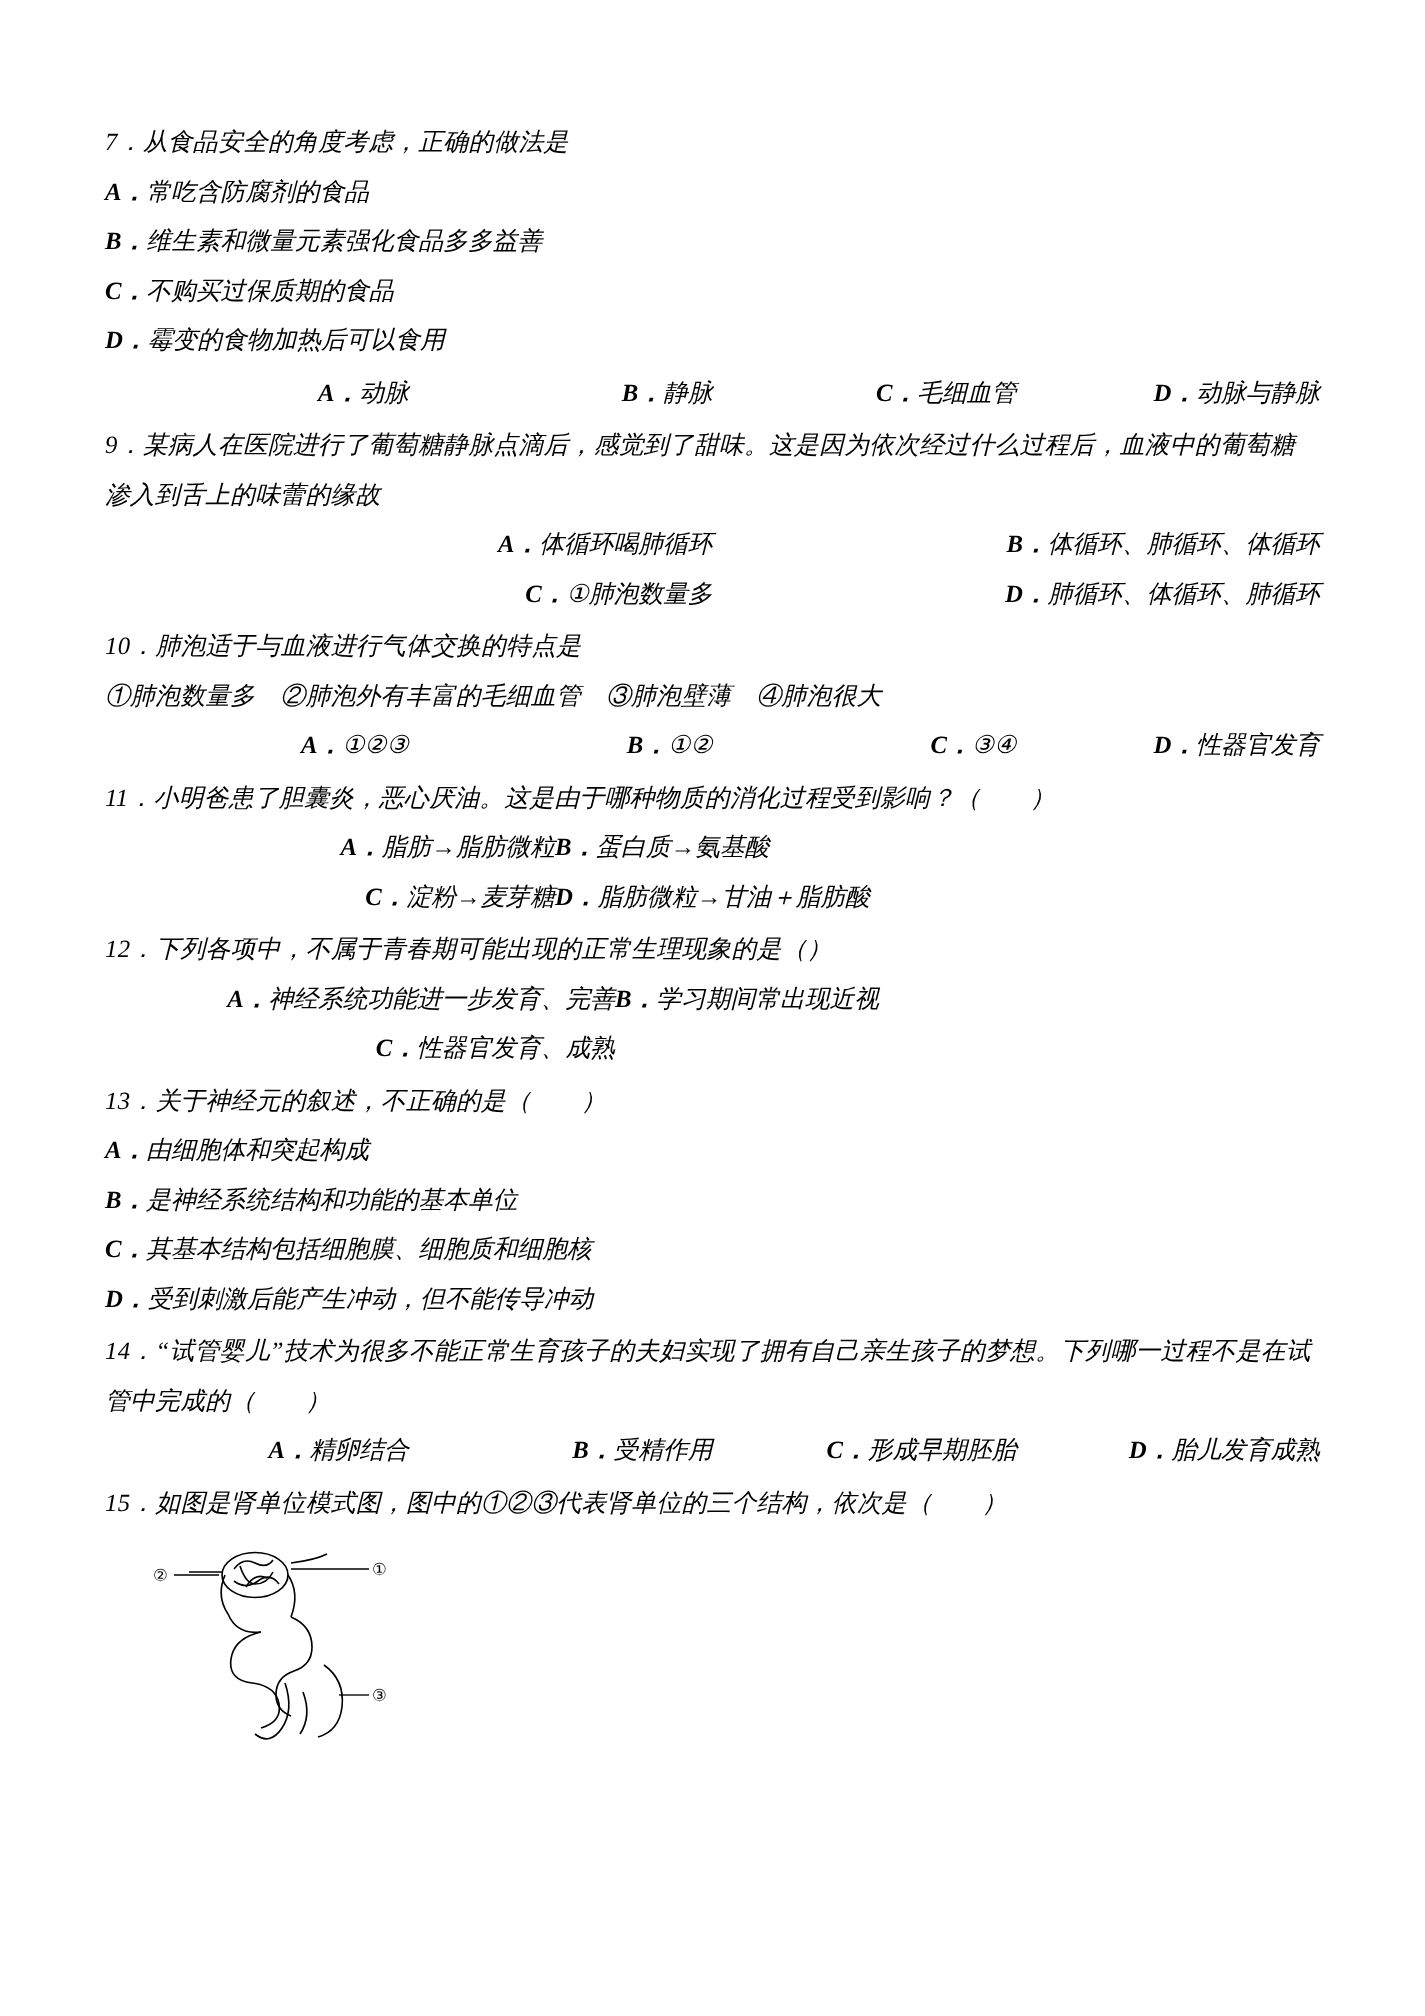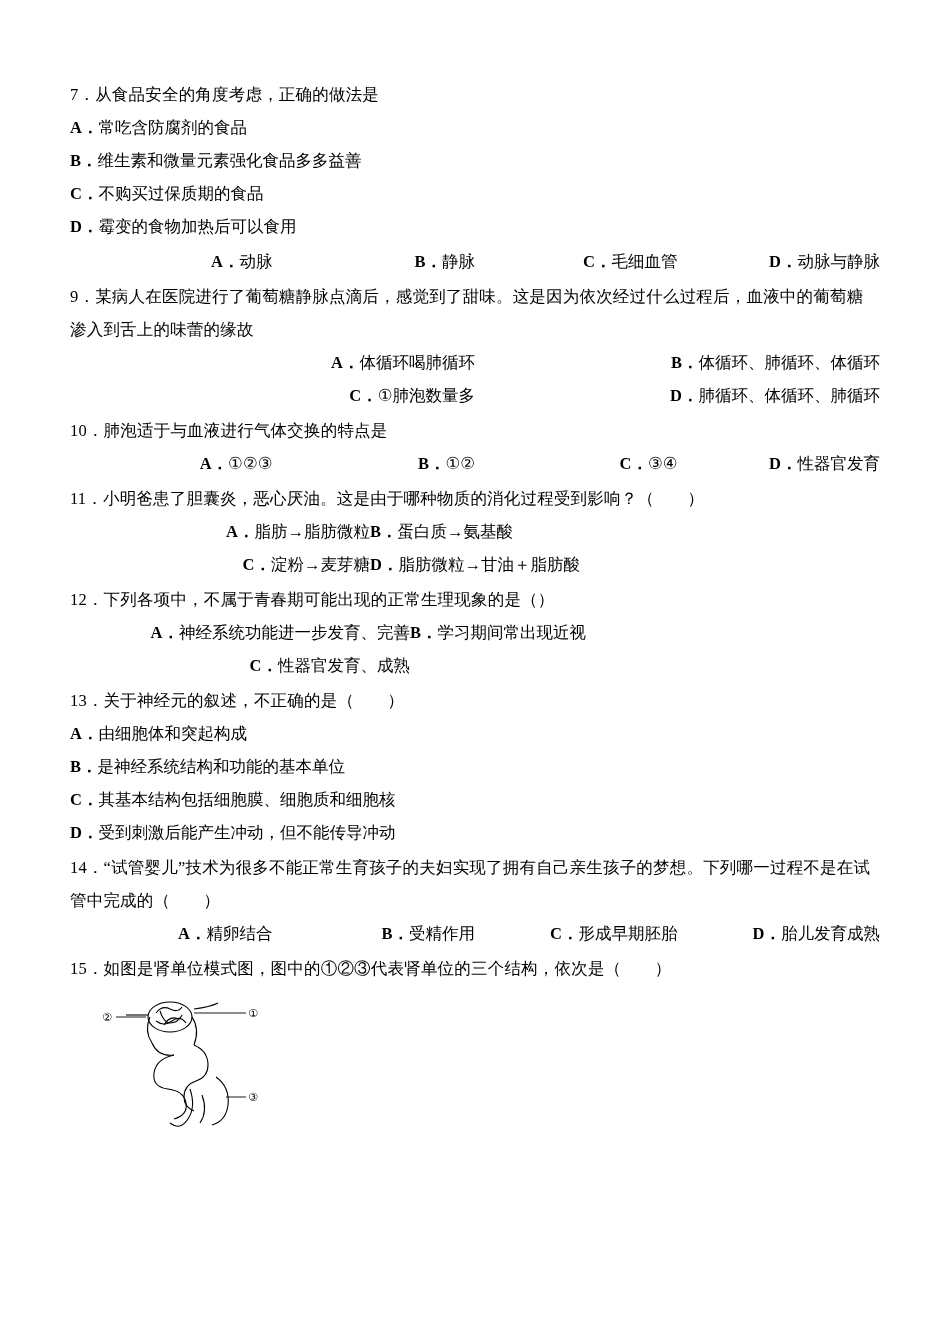--- a/index.html
+++ b/index.html
@@ -17,20 +17,21 @@
   }
   .page {
     position: relative;
     width: 950px;
     height: 1344px;
     box-sizing: border-box;
     padding: 78px 70px 20px 70px;
   }
   .q {
     margin-bottom: 2px;
+    font-style: italic;
   }
   .stem {
     font-size: 16.5px;
     line-height: 33px;
     letter-spacing: 0.2px;
     white-space: normal;
   }
   .opts-col {
     margin-top: 0;
   }
@@ -109,20 +110,21 @@
     <div class="opt-line w-2">
       <span class="opt"><span class="opt-label">C．</span><span>①肺泡数量多</span></span>
       <span class="opt"><span class="opt-label">D．</span><span>肺循环、体循环、肺循环</span></span>
     </div>
   </div>
 
   <div class="q">
     <div class="stem">
       <span>10．</span><span>肺泡适于与血液进行气体交换的特点是</span>
     </div>
+    <div class="stem">①肺泡数量多　②肺泡外有丰富的毛细血管　③肺泡壁薄　④肺泡很大</div>
     <div class="opt-line w-4">
       <span class="opt"><span class="opt-label">A．</span><span>①②③</span></span>
       <span class="opt"><span class="opt-label">B．</span><span>①②</span></span>
       <span class="opt"><span class="opt-label">C．</span><span>③④</span></span>
       <span class="opt"><span class="opt-label">D．</span><span>性器官发育</span></span>
     </div>
   </div>
 
   <div class="q">
     <div class="stem">

